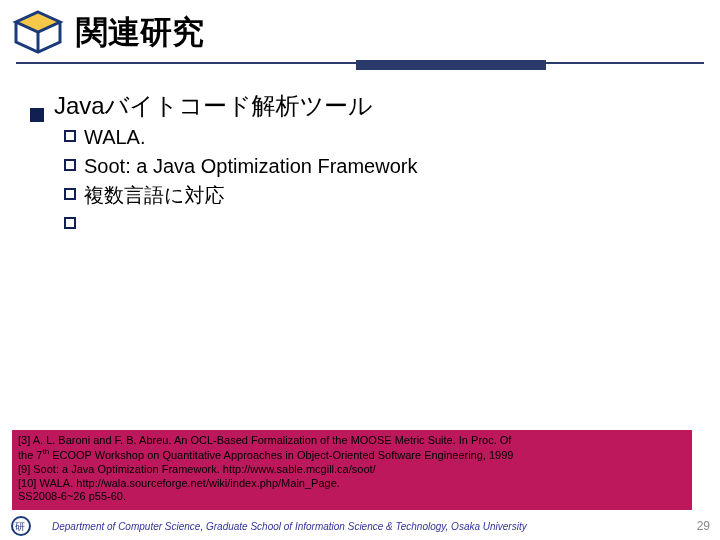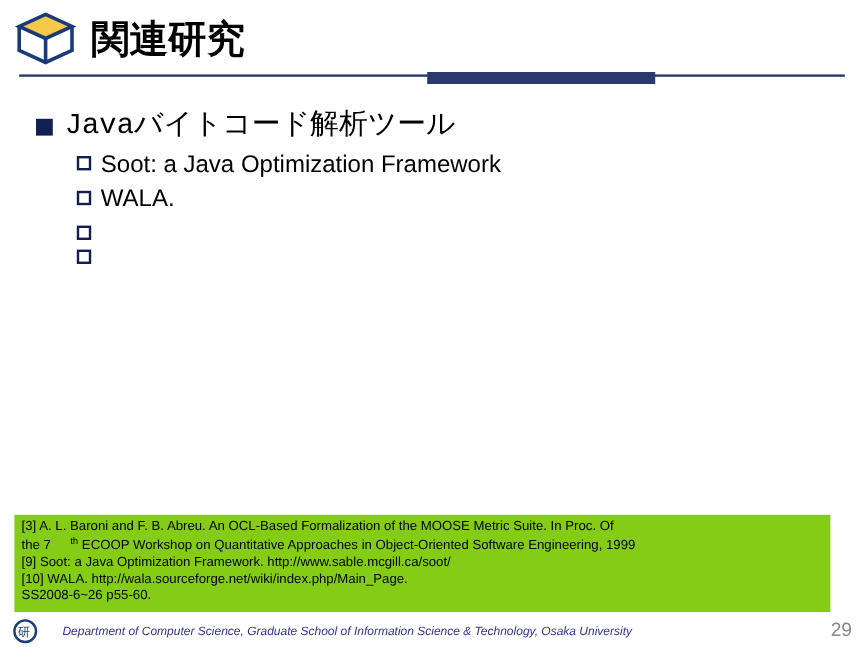--- a/index.html
+++ b/index.html
@@ -39,23 +39,22 @@
     background: #2a3a6a;
     width: 190px;
     margin-left: 340px;
     margin-top: -4px;
   }
   .content {
     padding: 4px 24px 0 30px;
   }
   .bullet1 {
     display: flex;
-    align-items: flex-start;
+    align-items: flex-end;
     margin-top: 10px;
-    font-family: Liberation Mono, monospace;
   }
   .bullet1 .sq {
     width: 14px;
     height: 14px;
     background: #102050;
     margin-top: 9px;
     margin-right: 10px;
     flex: 0 0 14px;
   }
   .bullet1 .txt {
@@ -83,27 +82,27 @@
   .bullet2 .txt {
     font-size: 20px;
     color: #000;
     line-height: 1.35;
   }
   .refs {
     position: absolute;
     left: 12px;
     right: 28px;
     bottom: 30px;
-    background: #84cc16;
+    background: #be185d;
     padding: 4px 6px 6px 6px;
     font-size: 11px;
     line-height: 1.25;
     color: #000;
   }
-  .sup { font-size: 8px; vertical-align: super; margin-left: 16px; }
+  .sup { font-size: 8px; vertical-align: super; }
   .footer {
     position: absolute;
     left: 0; right: 0; bottom: 0;
     height: 28px;
     display: flex;
     align-items: center;
     padding: 0 10px;
   }
   .footer-logo {
     width: 36px; height: 22px;
@@ -111,21 +110,21 @@
   }
   .footer-text {
     flex: 1;
     font-size: 10px;
     font-style: italic;
     color: #333399;
     white-space: nowrap;
     overflow: hidden;
   }
   .pagenum {
-    font-size: 16px;
+    font-size: 12px;
     color: #888;
     margin-left: 6px;
   }
 </style>
 </head>
 <body>
 
 <div class="header">
   <span class="logo">
     <svg viewBox="0 0 60 50">
@@ -145,31 +144,32 @@
 </div>
 
 <div class="content">
   <div class="bullet1">
     <div class="sq"></div>
     <div class="txt">Javaバイトコード解析ツール</div>
   </div>
   <div class="sublist">
     <div class="bullet2">
       <div class="osq"></div>
-      <div class="txt">Soot: a Java Optimization Framework</div>
+      <div class="txt">WALA.</div>
     </div>
     <div class="bullet2">
       <div class="osq"></div>
-      <div class="txt">WALA.</div>
+      <div class="txt">Soot: a Java Optimization Framework</div>
     </div>
   </div>
 
   <div class="sublist">
     <div class="bullet2">
       <div class="osq"></div>
+      <div class="txt">複数言語に対応</div>
     </div>
     <div class="bullet2">
       <div class="osq"></div>
     </div>
   </div>
 
 </div>
 
 <div class="refs">
   <div>[3]  A. L. Baroni and F. B. Abreu. An OCL-Based Formalization of the MOOSE  Metric Suite. In Proc. Of</div>

